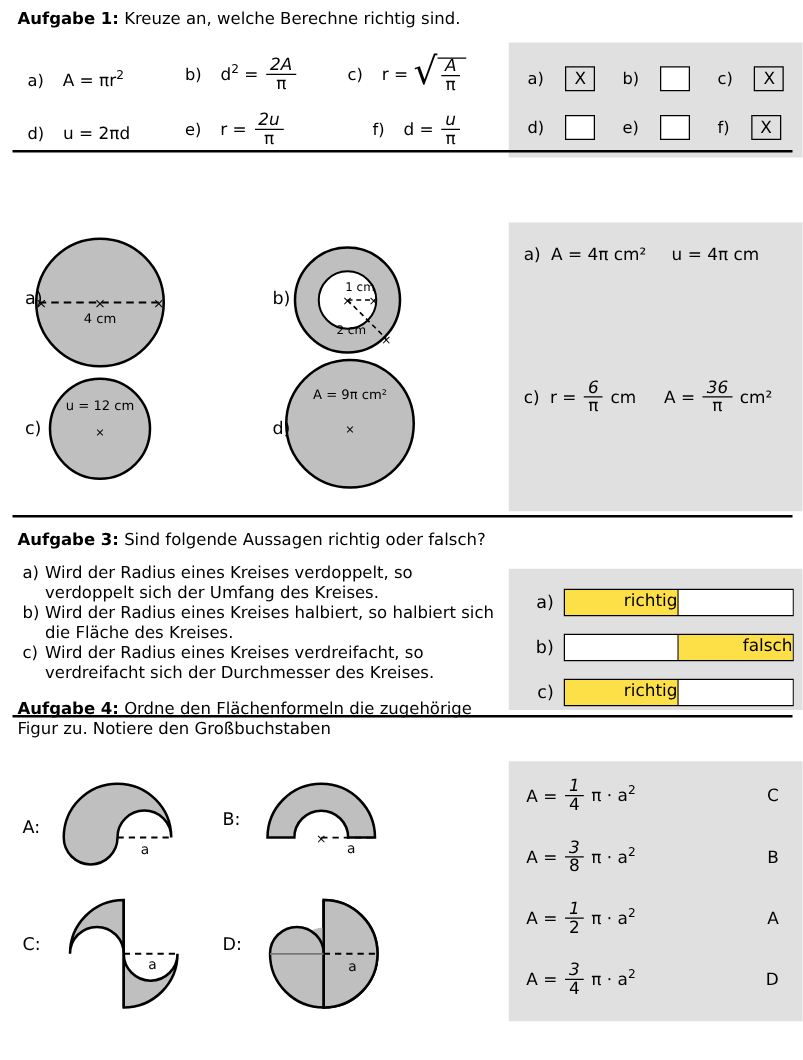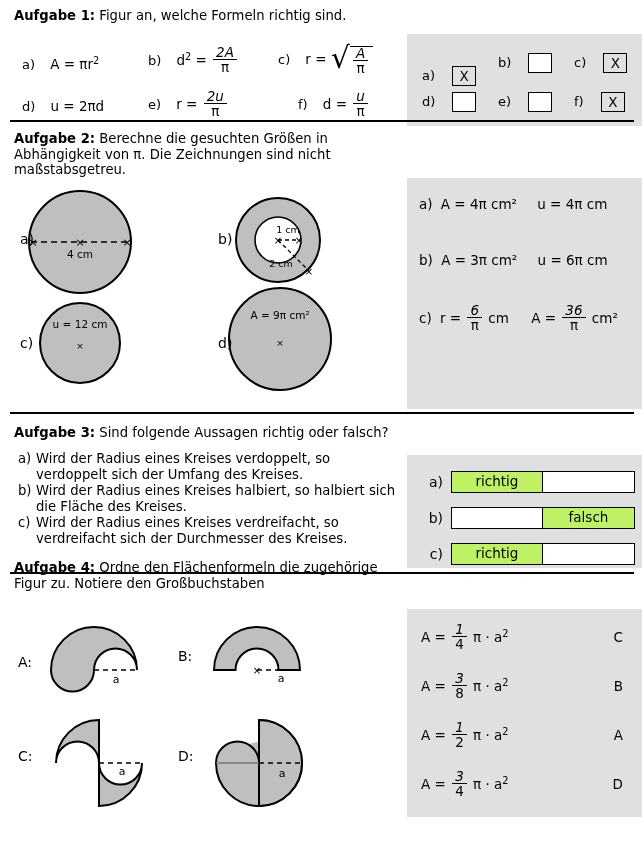--- a/index.html
+++ b/index.html
@@ -82,42 +82,42 @@
   .tfrow { display: flex; align-items: center; margin-bottom: 14px; }
   .tfrow .idx { width: 26px; font-size: 14px; text-align: right; padding-right: 8px; }
   .tfbox { display: flex; border: 1.4px solid #000; width: 184px; height: 22px; background:#fff; }
   .tfcell {
     flex: 1 1 50%;
     font-size: 13.5px;
     line-height: 19px;
     text-align: center;
     background: #fff;
   }
-  .tfcell.sel { background: #bef264; }
+  .tfcell.sel { background: #fde047; text-align: right; }
   .tfcell.left { border-right: 1.4px solid #000; }
 
   
   .olist { padding-left: 14px; font-size: 13.2px; line-height: 15.5px; }
   .olist .row { display: flex; margin-bottom: 1px; }
   .olist .marker { width: 22px; flex: 0 0 22px; text-align: left; padding-left: 4px;}
   .olist .body { flex: 1; }
 
   svg { display: block; overflow: visible; }
   .fig-label { font-size: 14px; }
 </style>
 </head>
 <body>
 
 <div class="task" style="top:8px;height:113px;">
 
   <div class="panel" style="left:407px; top:26px; width:235px; height:92px;"></div>
 
   <div class="task-head">
     <b>Aufgabe 1:</b>
-    <span>Figur an, welche Formeln richtig sind.</span>
+    <span>Kreuze an, welche Berechne richtig sind.</span>
   </div>
 
   <div style="position:absolute;left:0;top:24px;width:400px;">
 
     <div style="position:absolute;left:22px;top:22px;">
       <span class="lbl">a)</span>
       <span class="math" style="margin-left:10px;text-align:right;">
         <span>A</span>
         <span>=</span>
         <span>πr<sup>2</sup></span>
@@ -182,21 +182,21 @@
         <span class="frac">
           <span class="num">u</span>
           <span class="den">π</span>
         </span>
       </span>
     </div>
   </div>
 
   <div style="position:absolute;left:407px;top:26px;width:235px;height:92px;">
 
-    <div style="position:absolute;left:15px;top:18px;margin-top:13px;">
+    <div style="position:absolute;left:15px;top:18px;">
       <span class="lbl">a)</span>
       <span class="cbox checked" style="margin-left:12px;">X</span>
     </div>
     <div style="position:absolute;left:91px;top:18px;">
       <span class="lbl">b)</span>
       <span class="cbox" style="margin-left:12px;"></span>
     </div>
     <div style="position:absolute;left:167px;top:18px;">
       <span class="lbl">c)</span>
       <span class="cbox checked" style="margin-left:12px;">X</span>
@@ -216,24 +216,20 @@
     </div>
   </div>
 </div>
 
 <div class="divider" style="top:120px;"></div>
 
 <div class="task" style="top:131px;height:280px;">
 
   <div class="panel" style="left:407px; top:47px; width:235px; height:231px;"></div>
 
-  <div class="task-head" style="width:400px;">
-    <b>Aufgabe 2:</b>
-    <span>Berechne die gesuchten Größen in Abhängigkeit von π. Die Zeichnungen sind nicht maßstabsgetreu.</span>
-  </div>
 
   <div style="position:absolute;left:20px;top:54px;">
     <span class="fig-label" style="position:absolute;left:0;top:46px;">a)</span>
     <svg width="120" height="115" viewBox="0 0 120 115">
       <circle cx="60" cy="57" r="51" fill="#bfbfbf" stroke="#000" stroke-width="2"></circle>
       <line x1="11" y1="57" x2="109" y2="57" stroke="#000" stroke-width="1.6" stroke-dasharray="6,4"></line>
       <text x="13" y="61" font-size="11" text-anchor="middle" font-family="DejaVu Sans, sans-serif">×</text>
       <text x="60" y="61" font-size="11" text-anchor="middle" font-family="DejaVu Sans, sans-serif">×</text>
       <text x="107" y="61" font-size="11" text-anchor="middle" font-family="DejaVu Sans, sans-serif">×</text>
       <text x="60" y="73" font-size="10.5" text-anchor="middle" font-family="DejaVu Sans, sans-serif">4 cm</text>
@@ -274,25 +270,20 @@
   </div>
 
   <div style="position:absolute;left:407px;top:47px;width:201px;height:231px;">
 
     <div style="position:absolute;left:12px;top:18px;" class="math">
       <span>a)</span>
       <span style="margin-left:4px;">A = 4π cm²</span>
       <span style="margin-left:16px;">u = 4π cm</span>
     </div>
 
-    <div style="position:absolute;left:12px;top:74px;" class="math">
-      <span>b)</span>
-      <span style="margin-left:4px;">A = 3π cm²</span>
-      <span style="margin-left:16px;">u = 6π cm</span>
-    </div>
 
     <div style="position:absolute;left:12px;top:126px;" class="math">
       <span>c)</span>
       <span style="margin-left:4px;">r =</span>
       <span class="frac">
         <span class="num">6</span>
         <span class="den">π</span>
       </span>
       <span>cm</span>
       <span style="margin-left:18px;">A =</span>

